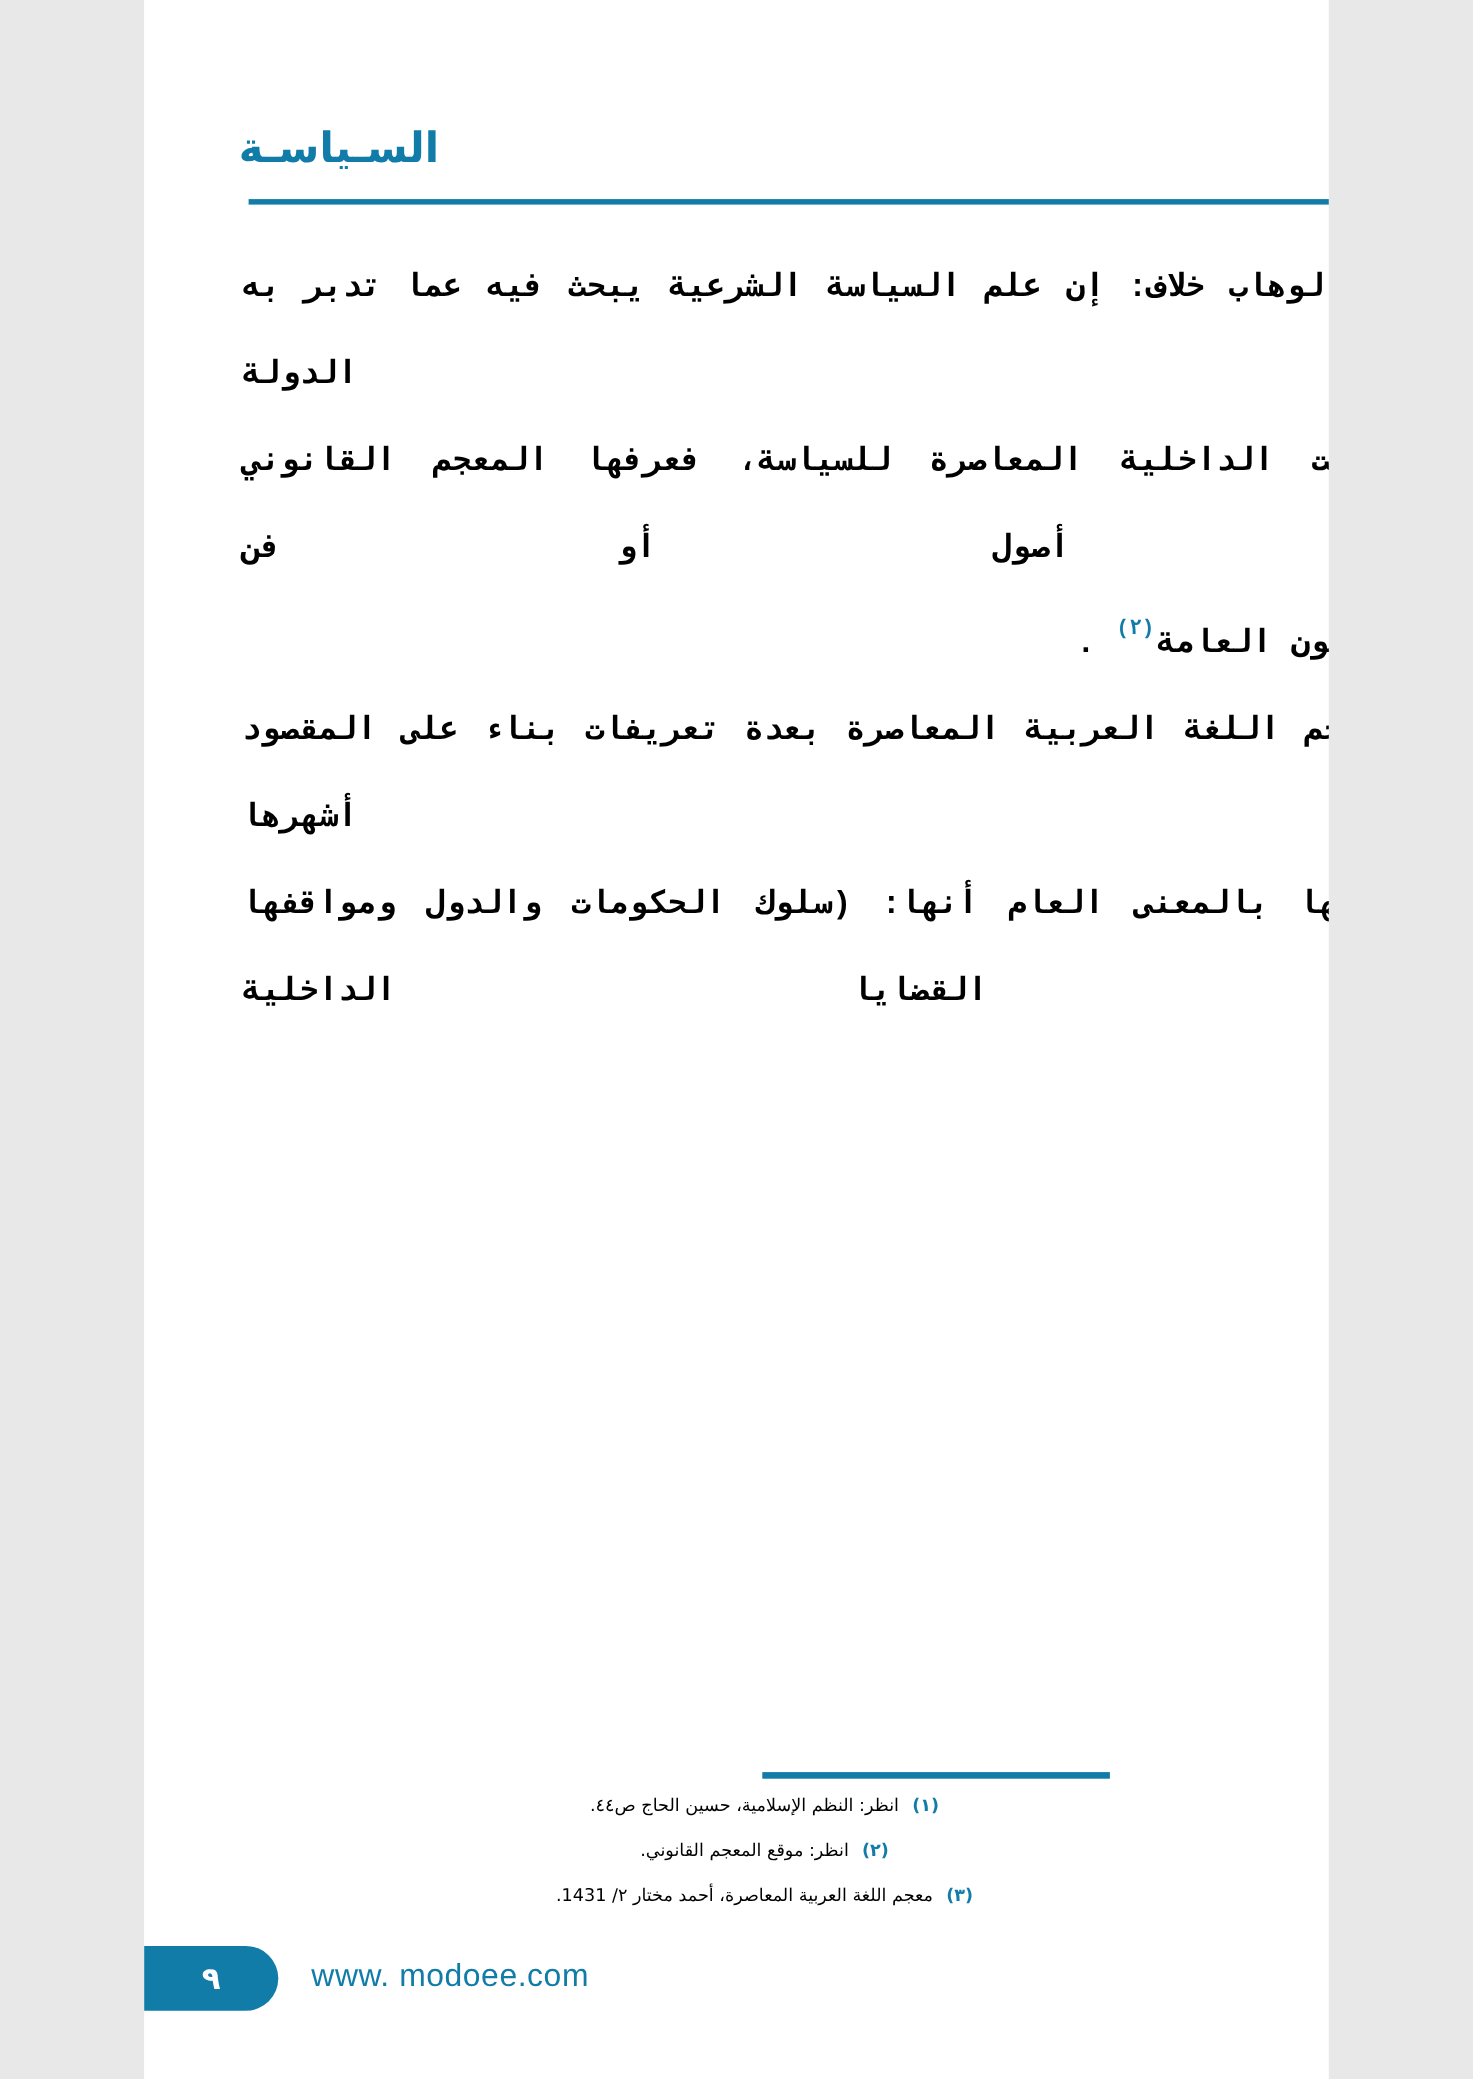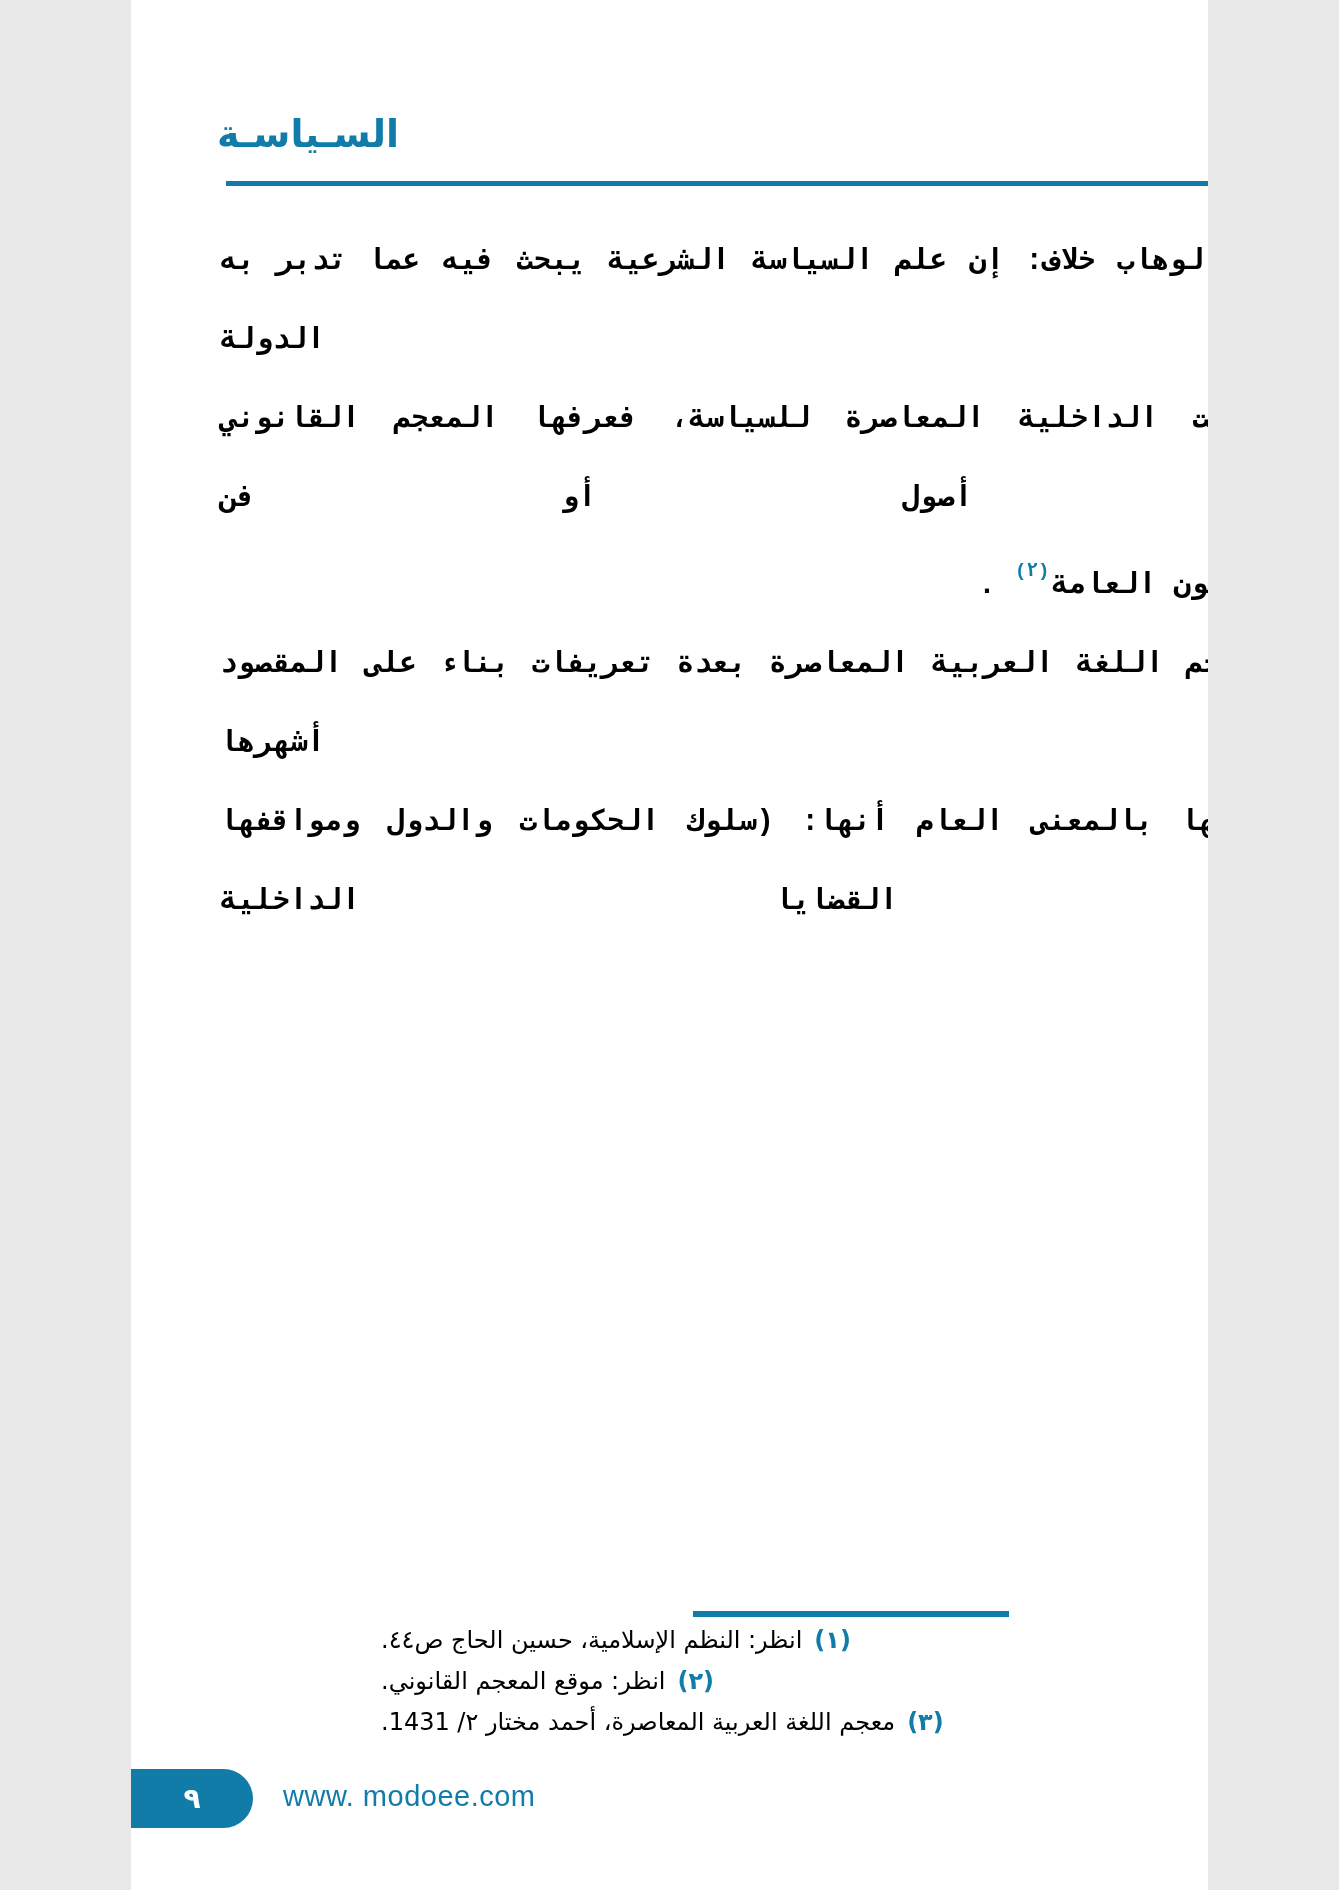--- a/index.html
+++ b/index.html
@@ -56,22 +56,22 @@
   .fn-sep{
     position:absolute;
     top:1611px;right:199px;
     width:316px;height:6px;
     background:var(--accent);
   }
   .footnotes{
     position:absolute;
     top:1620px;right:199px;left:250px;
     direction:rtl;
-    text-align:left;
-    font-size:24px;
+    text-align:center;
+    font-size:16px;
     line-height:41px;
     color:var(--text);
   }
   .footnote-item{white-space:nowrap;}
   .fn-marker{
     color:var(--accent);
     margin-left:12px;
     font-weight:bold;
   }
   .page-footer{position:absolute;left:0;top:1760px;width:1339px;height:80px;}

